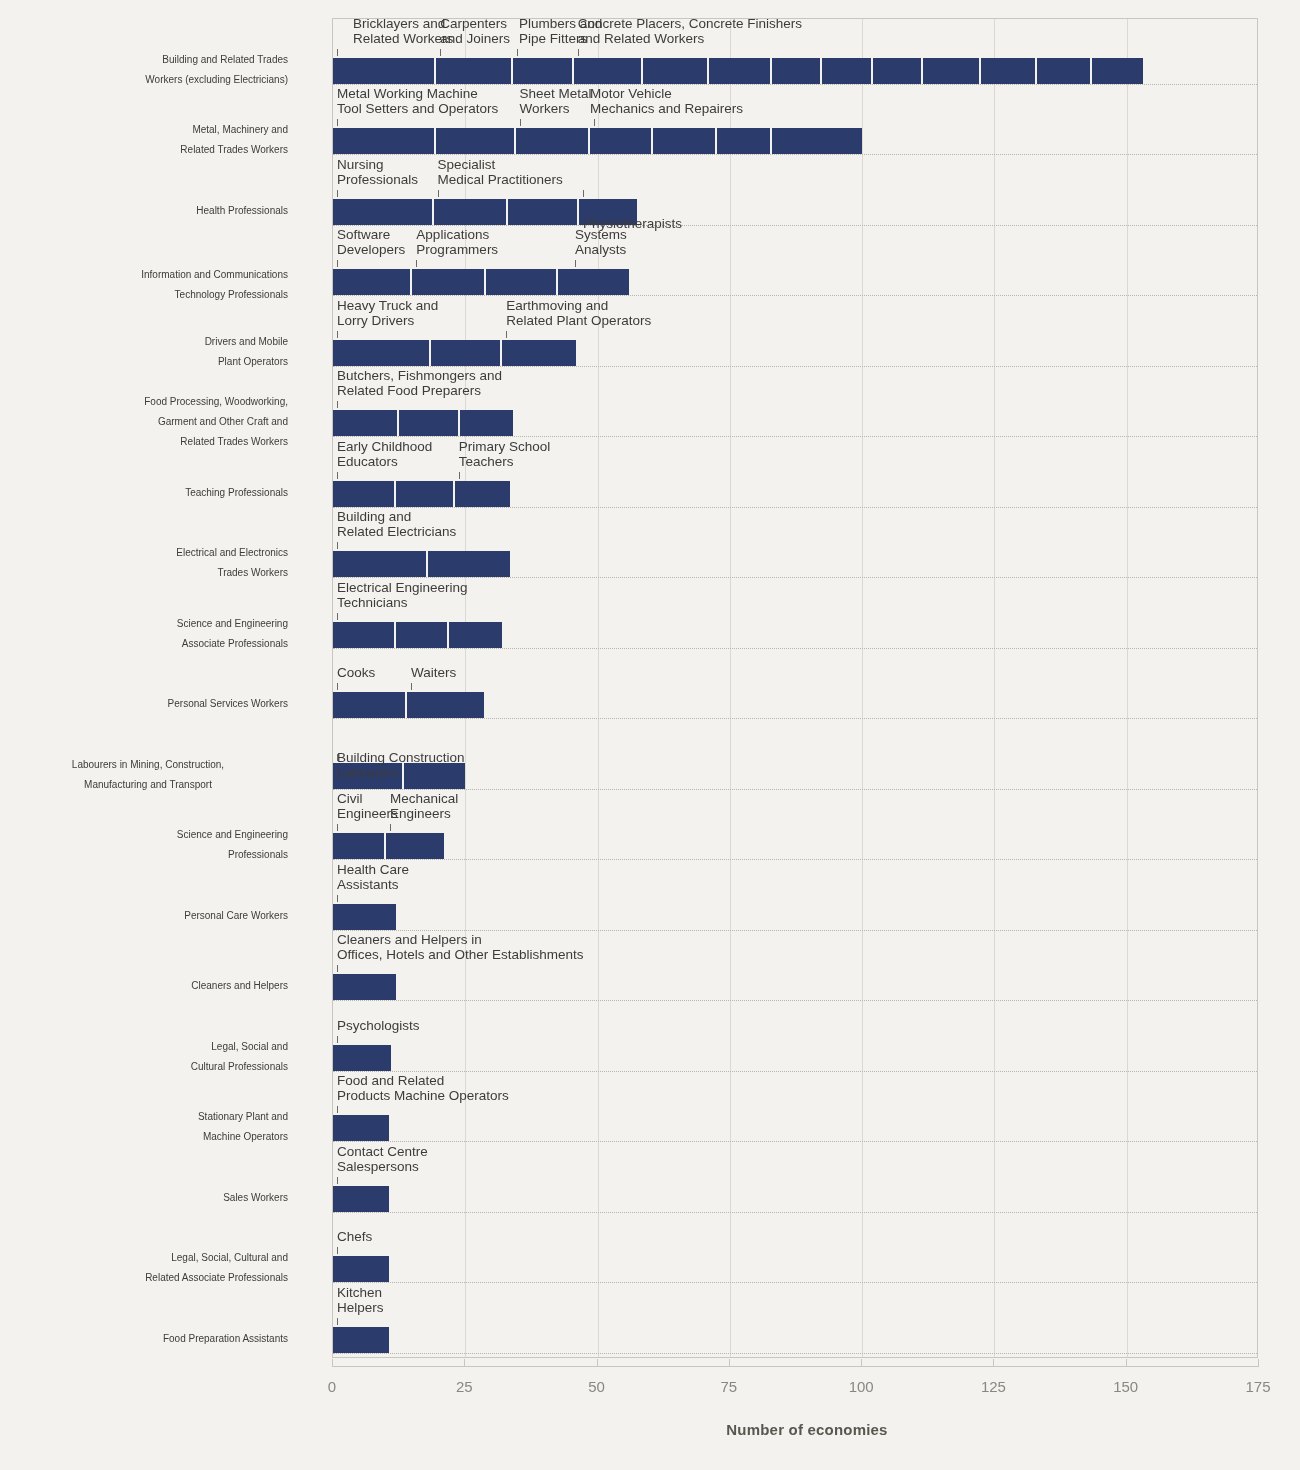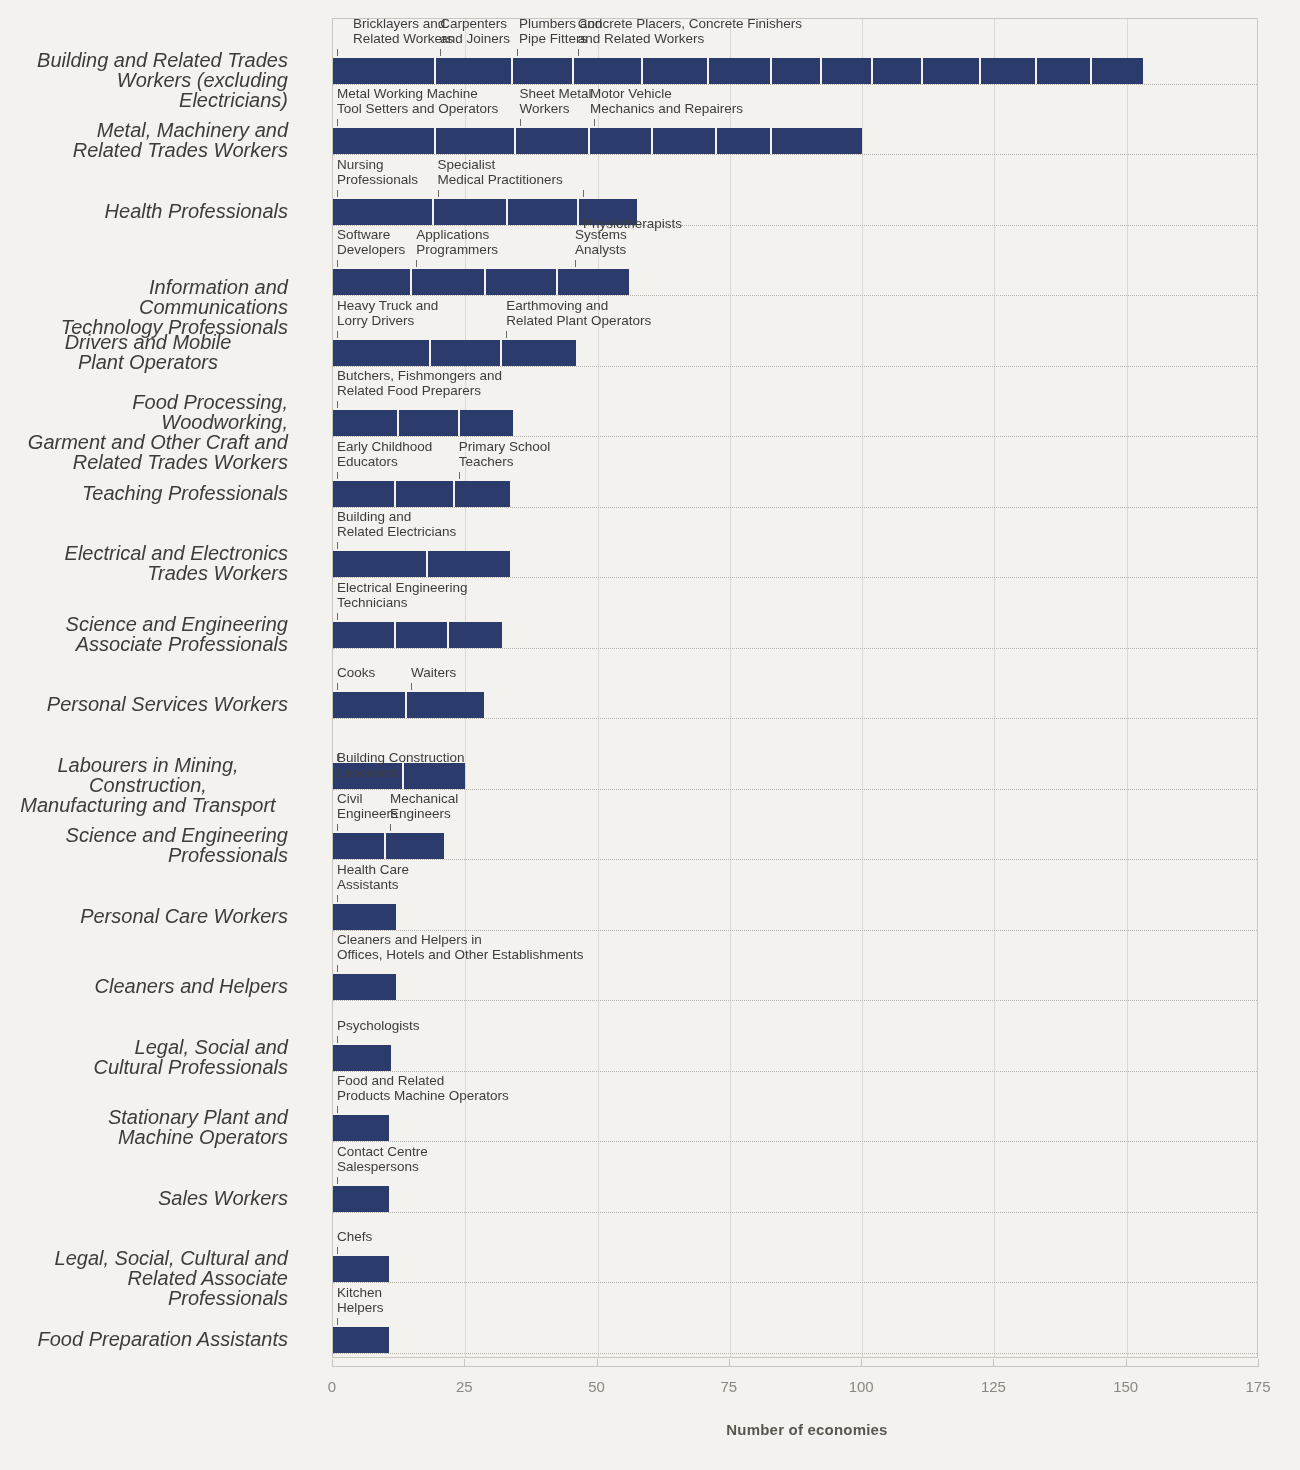--- a/index.html
+++ b/index.html
@@ -72,24 +72,23 @@
     height: 7px;
     background: #6d6a65;
   }
 
   
   .cat-label {
     position: absolute;
     right: 1012px;   
     width: 280px;
     text-align: right;
-    font-size: 20px;
+    font-size: 10px;
     line-height: 20px;
     color: #3c3c3c;
-    font-style: italic;
   }
 
   
   .xaxis-line {
     position: absolute;
     left: 332px;
     top: 1366px;
     width: 926px;
     height: 1px;
     background: #c9c6c0;
@@ -349,25 +348,25 @@
         <div>Building and Related Trades</div>
         <div>Workers (excluding Electricians)</div>
       </div>
       <div class="cat-label" style="top: 120.053px;">
         <div>Metal, Machinery and</div>
         <div>Related Trades Workers</div>
       </div>
       <div class="cat-label" style="top: 200.579px;">
         <div>Health Professionals</div>
       </div>
-      <div class="cat-label" style="top: 277px;">
+      <div class="cat-label" style="top: 265px;">
         <div>Information and Communications</div>
         <div>Technology Professionals</div>
       </div>
-      <div class="cat-label" style="top: 331.632px; text-align: center;">
+      <div class="cat-label" style="top: 331.632px;">
         <div>Drivers and Mobile</div>
         <div>Plant Operators</div>
       </div>
       <div class="cat-label" style="top: 392.158px;">
         <div>Food Processing, Woodworking,</div>
         <div>Garment and Other Craft and</div>
         <div>Related Trades Workers</div>
       </div>
       <div class="cat-label" style="top: 482.684px;">
         <div>Teaching Professionals</div>

